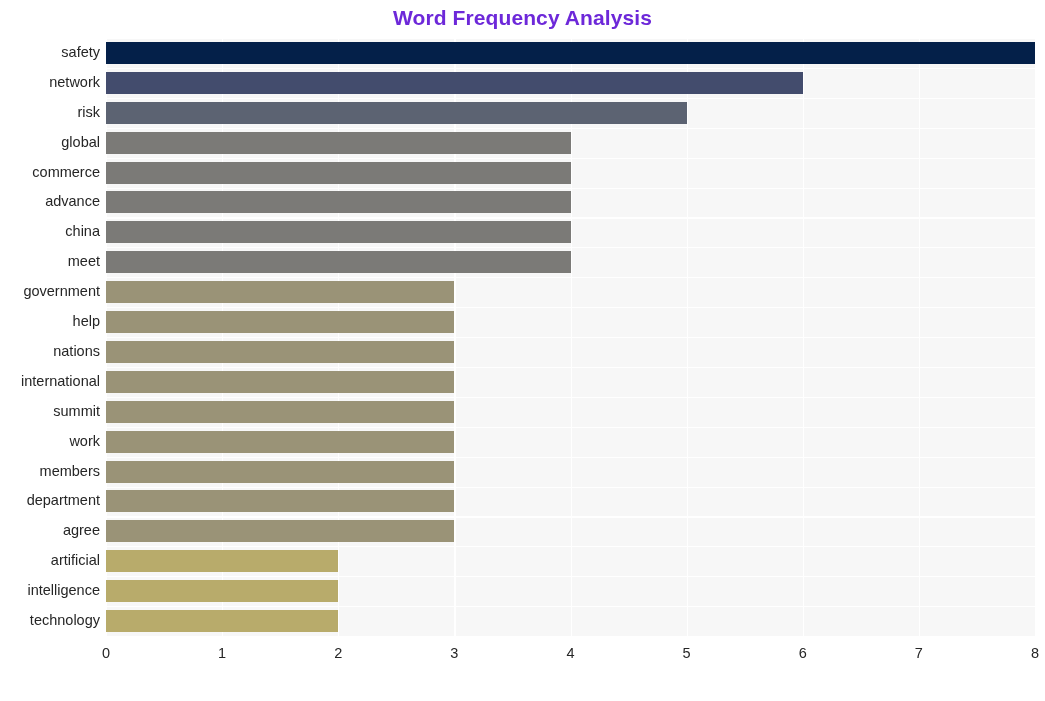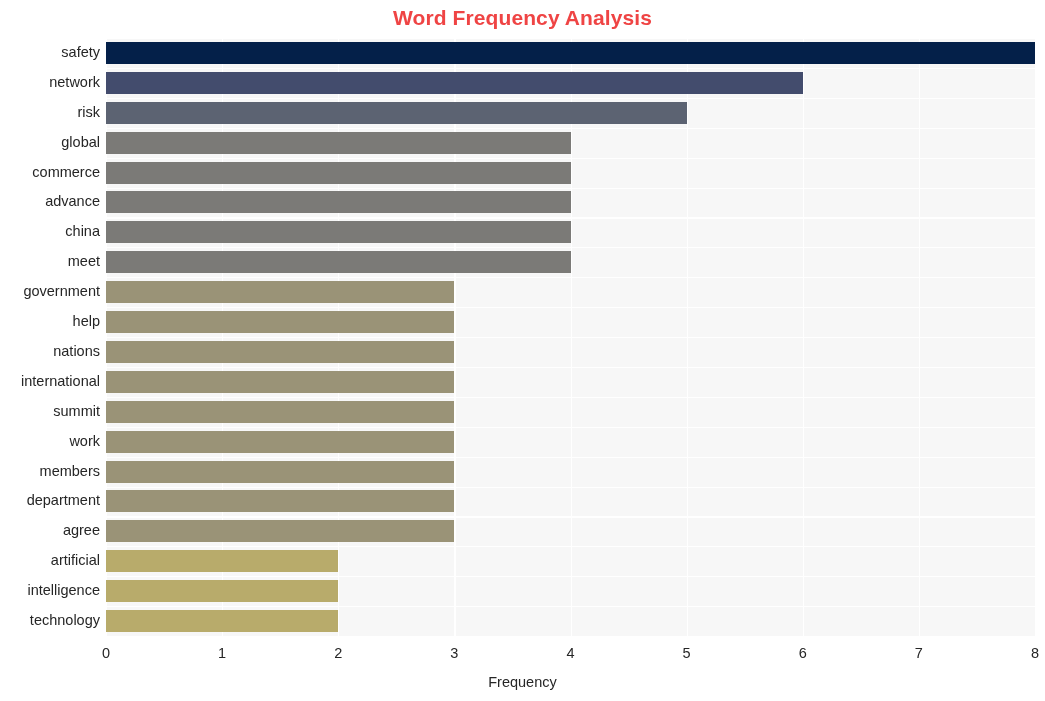--- a/index.html
+++ b/index.html
@@ -23,21 +23,21 @@
 
   
   #chart-title {
     position: absolute;
     left: 0;
     top: 6px;
     width: 1045px;
     text-align: center;
     font-size: 21px;
     font-weight: bold;
-    color: #ef4444;
+    color: #6d28d9;
     letter-spacing: 0.1px;
   }
 
   
   #plot-area {
     position: absolute;
     left: 106px;
     top: 38px;
     width: 929px;
     height: 598px;
@@ -213,15 +213,14 @@
       <div class="xtick" style="left: 222.125px;">1</div>
       <div class="xtick" style="left: 338.25px;">2</div>
       <div class="xtick" style="left: 454.375px;">3</div>
       <div class="xtick" style="left: 570.5px;">4</div>
       <div class="xtick" style="left: 686.625px;">5</div>
       <div class="xtick" style="left: 802.75px;">6</div>
       <div class="xtick" style="left: 918.875px;">7</div>
       <div class="xtick" style="left: 1035px;">8</div>
     </div>
 
-  <div id="x-axis-label">Frequency</div>
 
 </div>
 
 </body></html>

